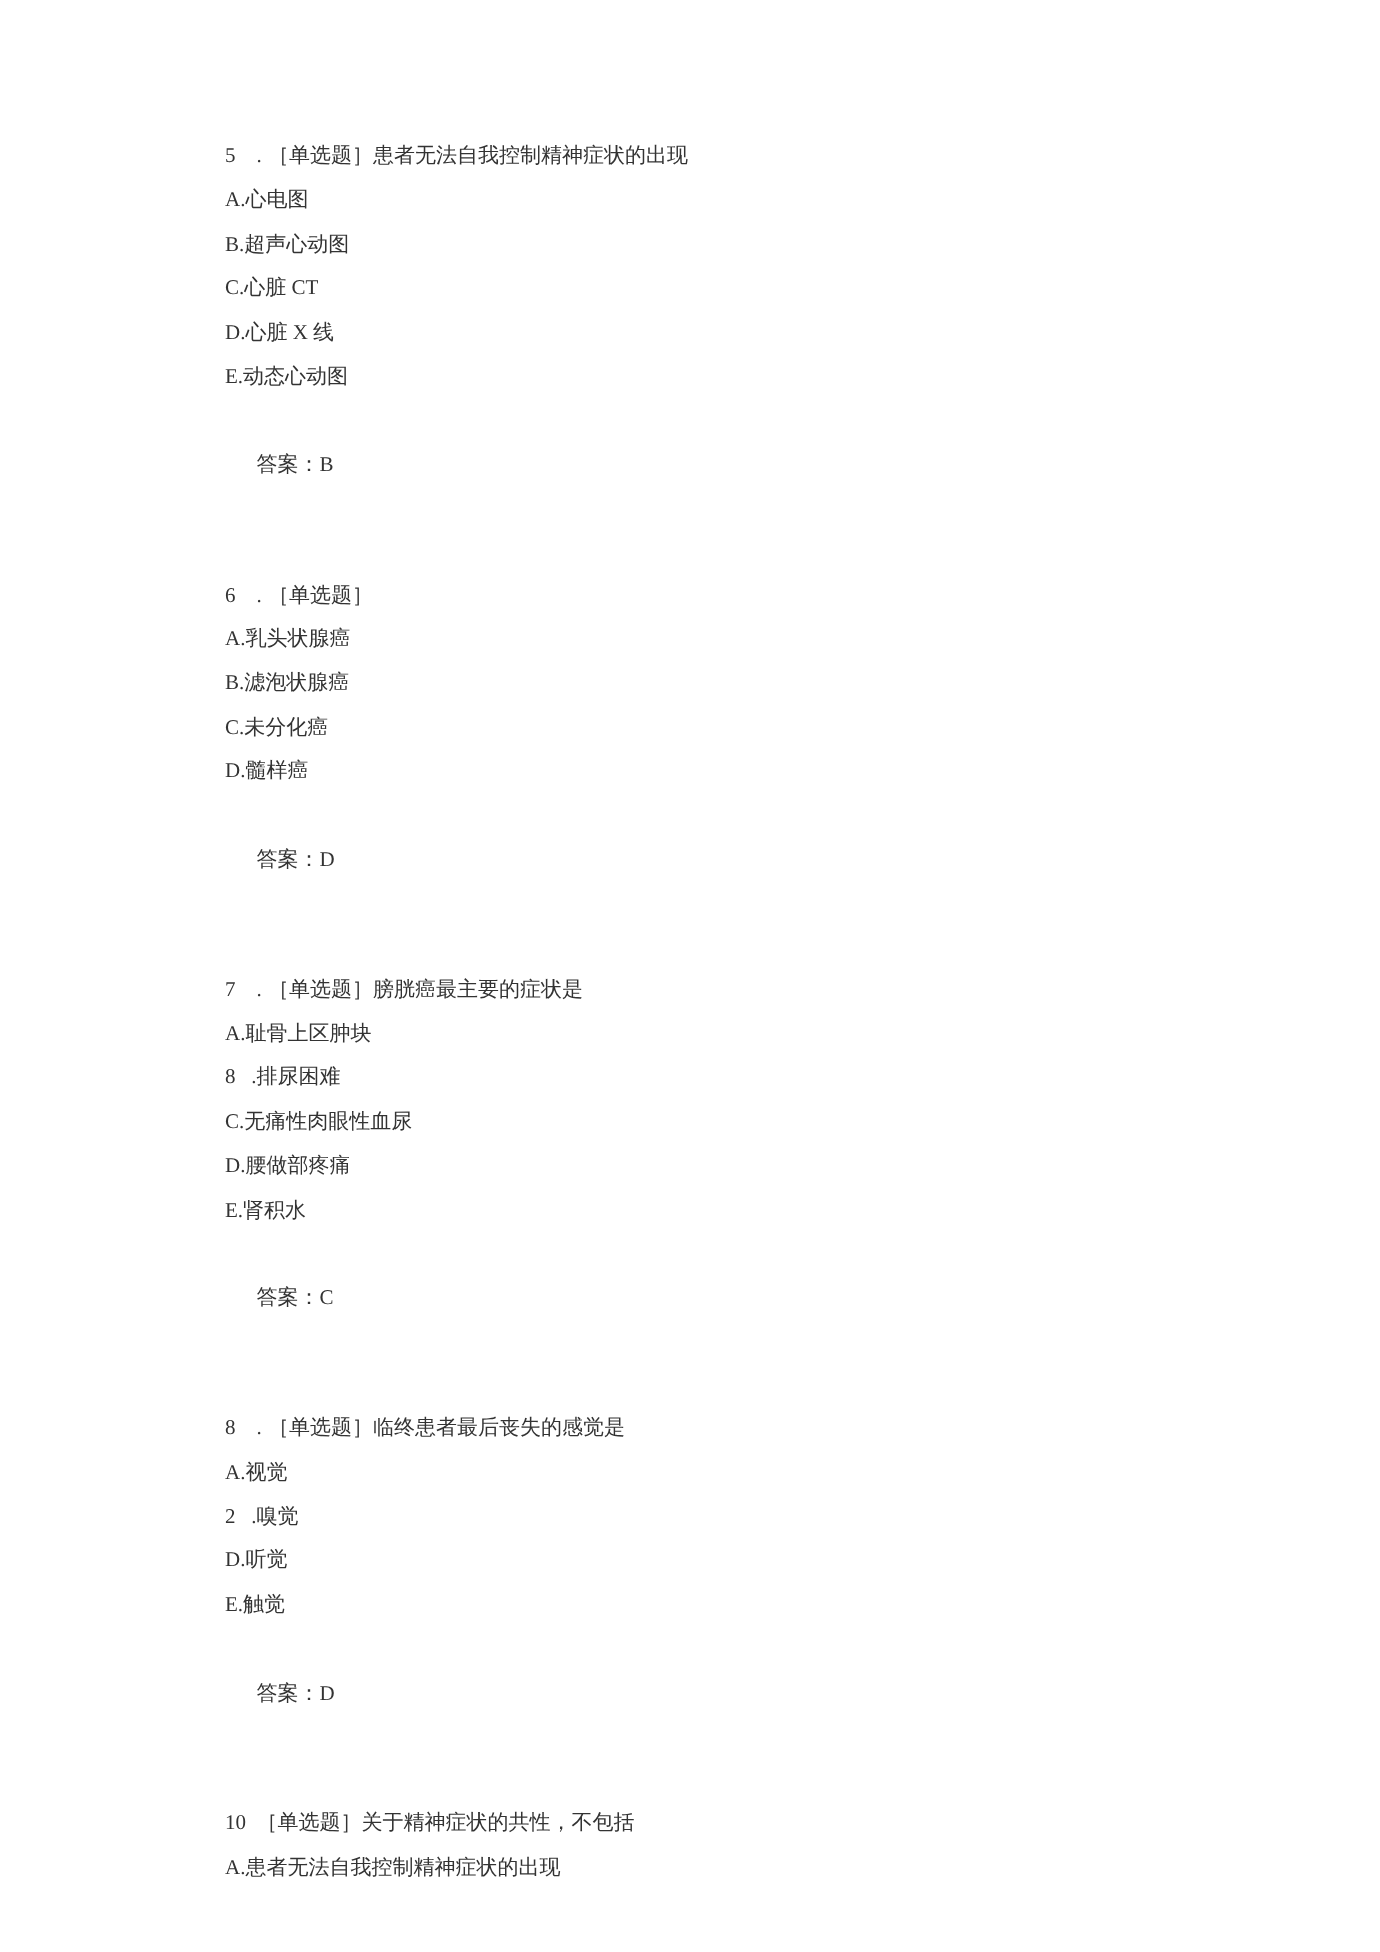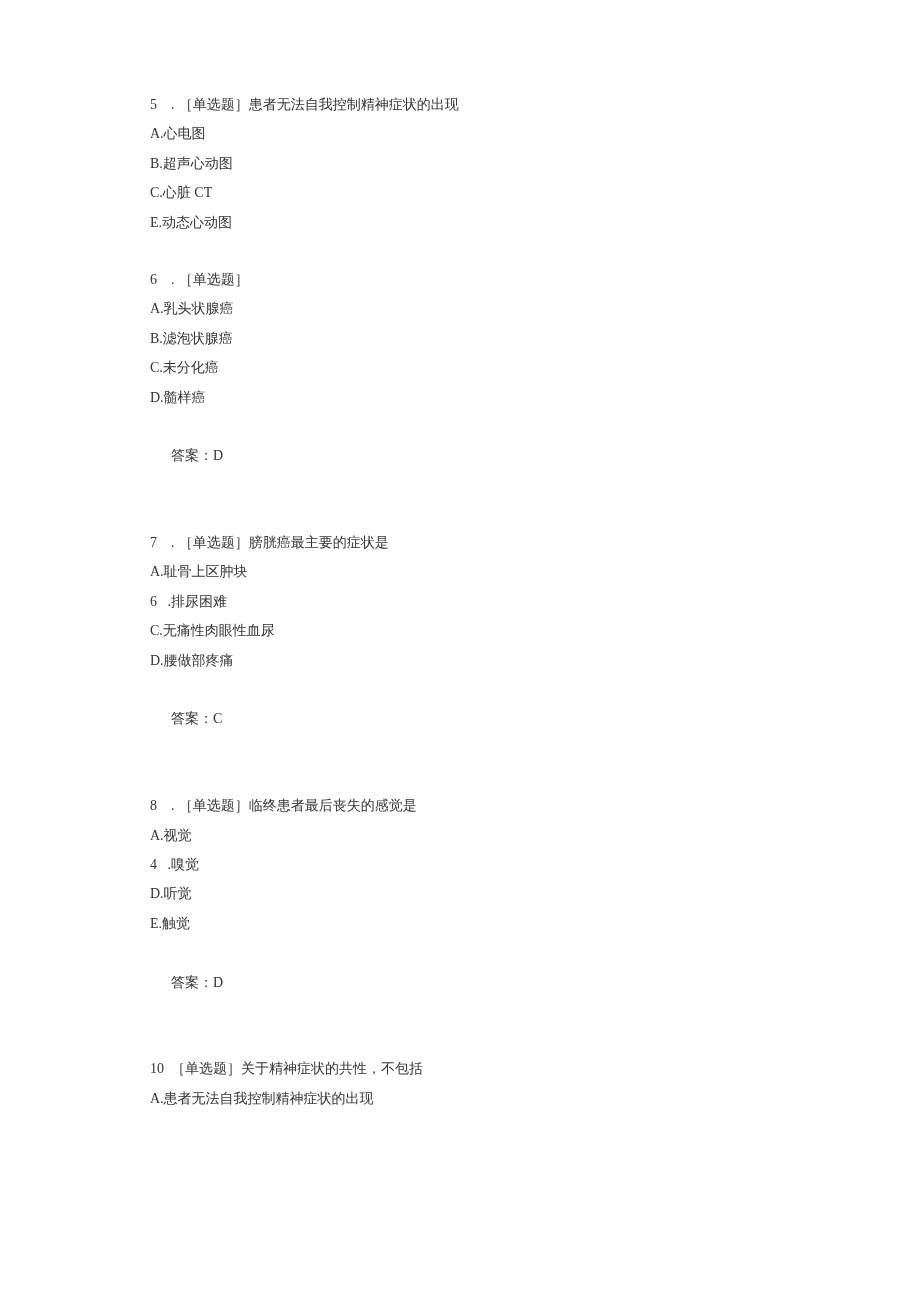--- a/index.html
+++ b/index.html
@@ -41,21 +41,25 @@
   <div class="question-block">
     <div class="line q-header">
       <span class="q-num">5</span>
       <span class="q-dot">.</span>
       <span>［单选题］</span>
       <span>患者无法自我控制精神症状的出现</span>
     </div>
     <div class="line">A.心电图</div>
     <div class="line">B.超声心动图</div>
     <div class="line">C.心脏 CT</div>
+    <div class="line">D.心脏 X 线</div>
     <div class="line">E.动态心动图</div>
+    <div class="line">
+      <span>答案：</span><span>B</span>
+    </div>
   </div>
 
   <div class="question-block">
     <div class="line q-header">
       <span class="q-num">6</span>
       <span class="q-dot">.</span>
       <span>［单选题］</span>
     </div>
     <div class="line">A.乳头状腺癌</div>
     <div class="line">B.滤泡状腺癌</div>
@@ -67,37 +71,38 @@
   </div>
 
   <div class="question-block">
     <div class="line q-header">
       <span class="q-num">7</span>
       <span class="q-dot">.</span>
       <span>［单选题］</span>
       <span>膀胱癌最主要的症状是</span>
     </div>
     <div class="line">A.耻骨上区肿块</div>
-    <div class="line">6   .排尿困难</div>
+    <div class="line">8   .排尿困难</div>
     <div class="line">C.无痛性肉眼性血尿</div>
     <div class="line">D.腰做部疼痛</div>
+    <div class="line">E.肾积水</div>
     <div class="line">
       <span>答案：</span><span>C</span>
     </div>
   </div>
 
   <div class="question-block">
     <div class="line q-header">
       <span class="q-num">8</span>
       <span class="q-dot">.</span>
       <span>［单选题］</span>
       <span>临终患者最后丧失的感觉是</span>
     </div>
     <div class="line">A.视觉</div>
-    <div class="line">4   .嗅觉</div>
+    <div class="line">2   .嗅觉</div>
     <div class="line">D.听觉</div>
     <div class="line">E.触觉</div>
     <div class="line">
       <span>答案：</span><span>D</span>
     </div>
   </div>
 
   <div class="question-block">
     <div class="line q-header">
       <span class="q-num">10</span>

